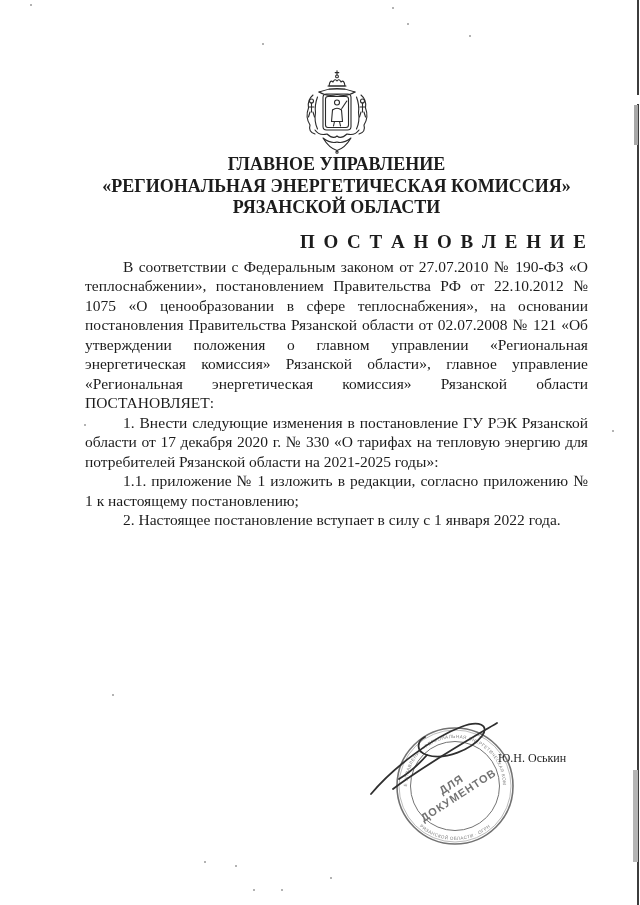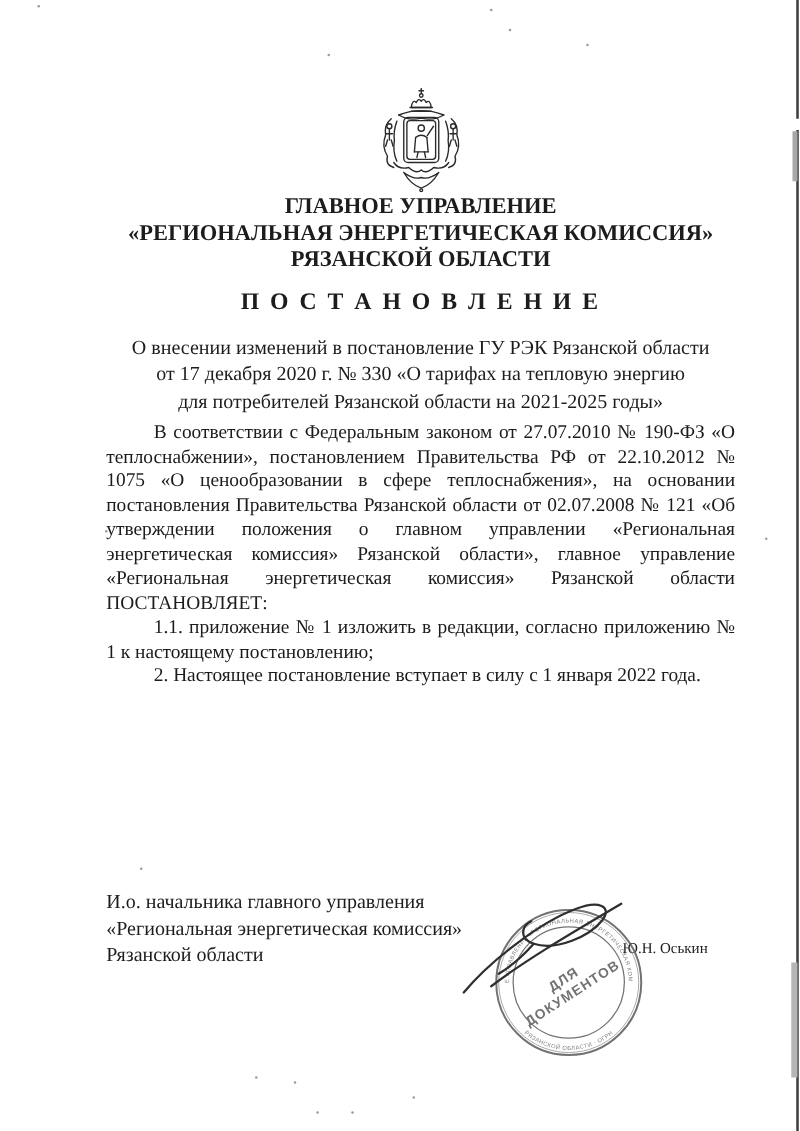--- a/index.html
+++ b/index.html
@@ -11,21 +11,21 @@
     font-family:"Liberation Serif", serif;
     color:#1c1c1c;
   }
   
   .doc-col{
     position:absolute;left:85px;top:0;width:503px;
     text-align:center;
   }
   .emblem-wrap{margin-top:70px;height:84px;}
   .org-line{font-weight:bold;font-size:18px;line-height:21.5px;white-space:nowrap;}
-  .doc-type{margin-top:12px;font-weight:bold;font-size:19px;letter-spacing:2px;white-space:nowrap;}
+  .doc-type{margin-top:12px;font-weight:bold;font-size:19px;letter-spacing:2px;white-space:nowrap;text-align:right;}
   .date-line{margin-top:13px;font-size:16px;}
   .title-block{margin-top:15px;font-size:16px;line-height:21.5px;}
   .body-block{
     margin-top:4px;text-align:justify;
     font-size:15.5px;line-height:19.5px;
   }
   .body-block p{margin:0;text-indent:38px;}
   .body-block p.preamble{}
   
   .sig-position{
@@ -111,38 +111,29 @@
       </svg>
     </div>
 
     <div class="org-line">ГЛАВНОЕ УПРАВЛЕНИЕ</div>
     <div class="org-line">«РЕГИОНАЛЬНАЯ ЭНЕРГЕТИЧЕСКАЯ КОМИССИЯ»</div>
     <div class="org-line">РЯЗАНСКОЙ ОБЛАСТИ</div>
 
     <div class="doc-type">П О С Т А Н О В Л Е Н И Е</div>
 
 
-    <div class="title-block">
-      <div>О внесении изменений в постановление ГУ РЭК Рязанской области</div>
-      <div>от 17 декабря 2020 г. № 330 «О тарифах на тепловую энергию</div>
-      <div>для потребителей Рязанской области на 2021-2025 годы»</div>
-    </div>
 
     <div class="body-block">
       <p class="preamble">В соответствии с Федеральным законом от 27.07.2010 № 190-ФЗ «О теплоснабжении», постановлением Правительства РФ от 22.10.2012 № 1075 «О ценообразовании в сфере теплоснабжения», на основании постановления Правительства Рязанской области от 02.07.2008 № 121 «Об утверждении положения о главном управлении «Региональная энергетическая комиссия» Рязанской области», главное управление «Региональная энергетическая комиссия» Рязанской области ПОСТАНОВЛЯЕТ:</p>
+      <p>1. Внести следующие изменения в постановление ГУ РЭК Рязанской области от 17 декабря 2020 г. № 330 «О тарифах на тепловую энергию для потребителей Рязанской области на 2021-2025 годы»:</p>
       <p>1.1. приложение № 1 изложить в редакции, согласно приложению № 1 к настоящему постановлению;</p>
       <p>2. Настоящее постановление вступает в силу с 1 января 2022 года.</p>
     </div>
   </div>
 
-  <div class="sig-position">
-    <div>И.о. начальника главного управления</div>
-    <div>«Региональная энергетическая комиссия»</div>
-    <div>Рязанской области</div>
-  </div>
 
   <div class="sig-name">Ю.Н. Оськин</div>
 
   <div class="stamp">
     <svg width="124" height="124" viewBox="0 0 124 124">
       <circle cx="62" cy="62" r="58" fill="none" stroke="#5a5a5a" stroke-width="1.6"></circle>
       <circle cx="62" cy="62" r="56" fill="none" stroke="#7a7a7a" stroke-width="0.6"></circle>
       <circle cx="62" cy="62" r="44.5" fill="none" stroke="#5a5a5a" stroke-width="1"></circle>
       <defs>
         <path id="arcTop" d="M 14,62 A 48,48 0 1 1 110,62"></path>

